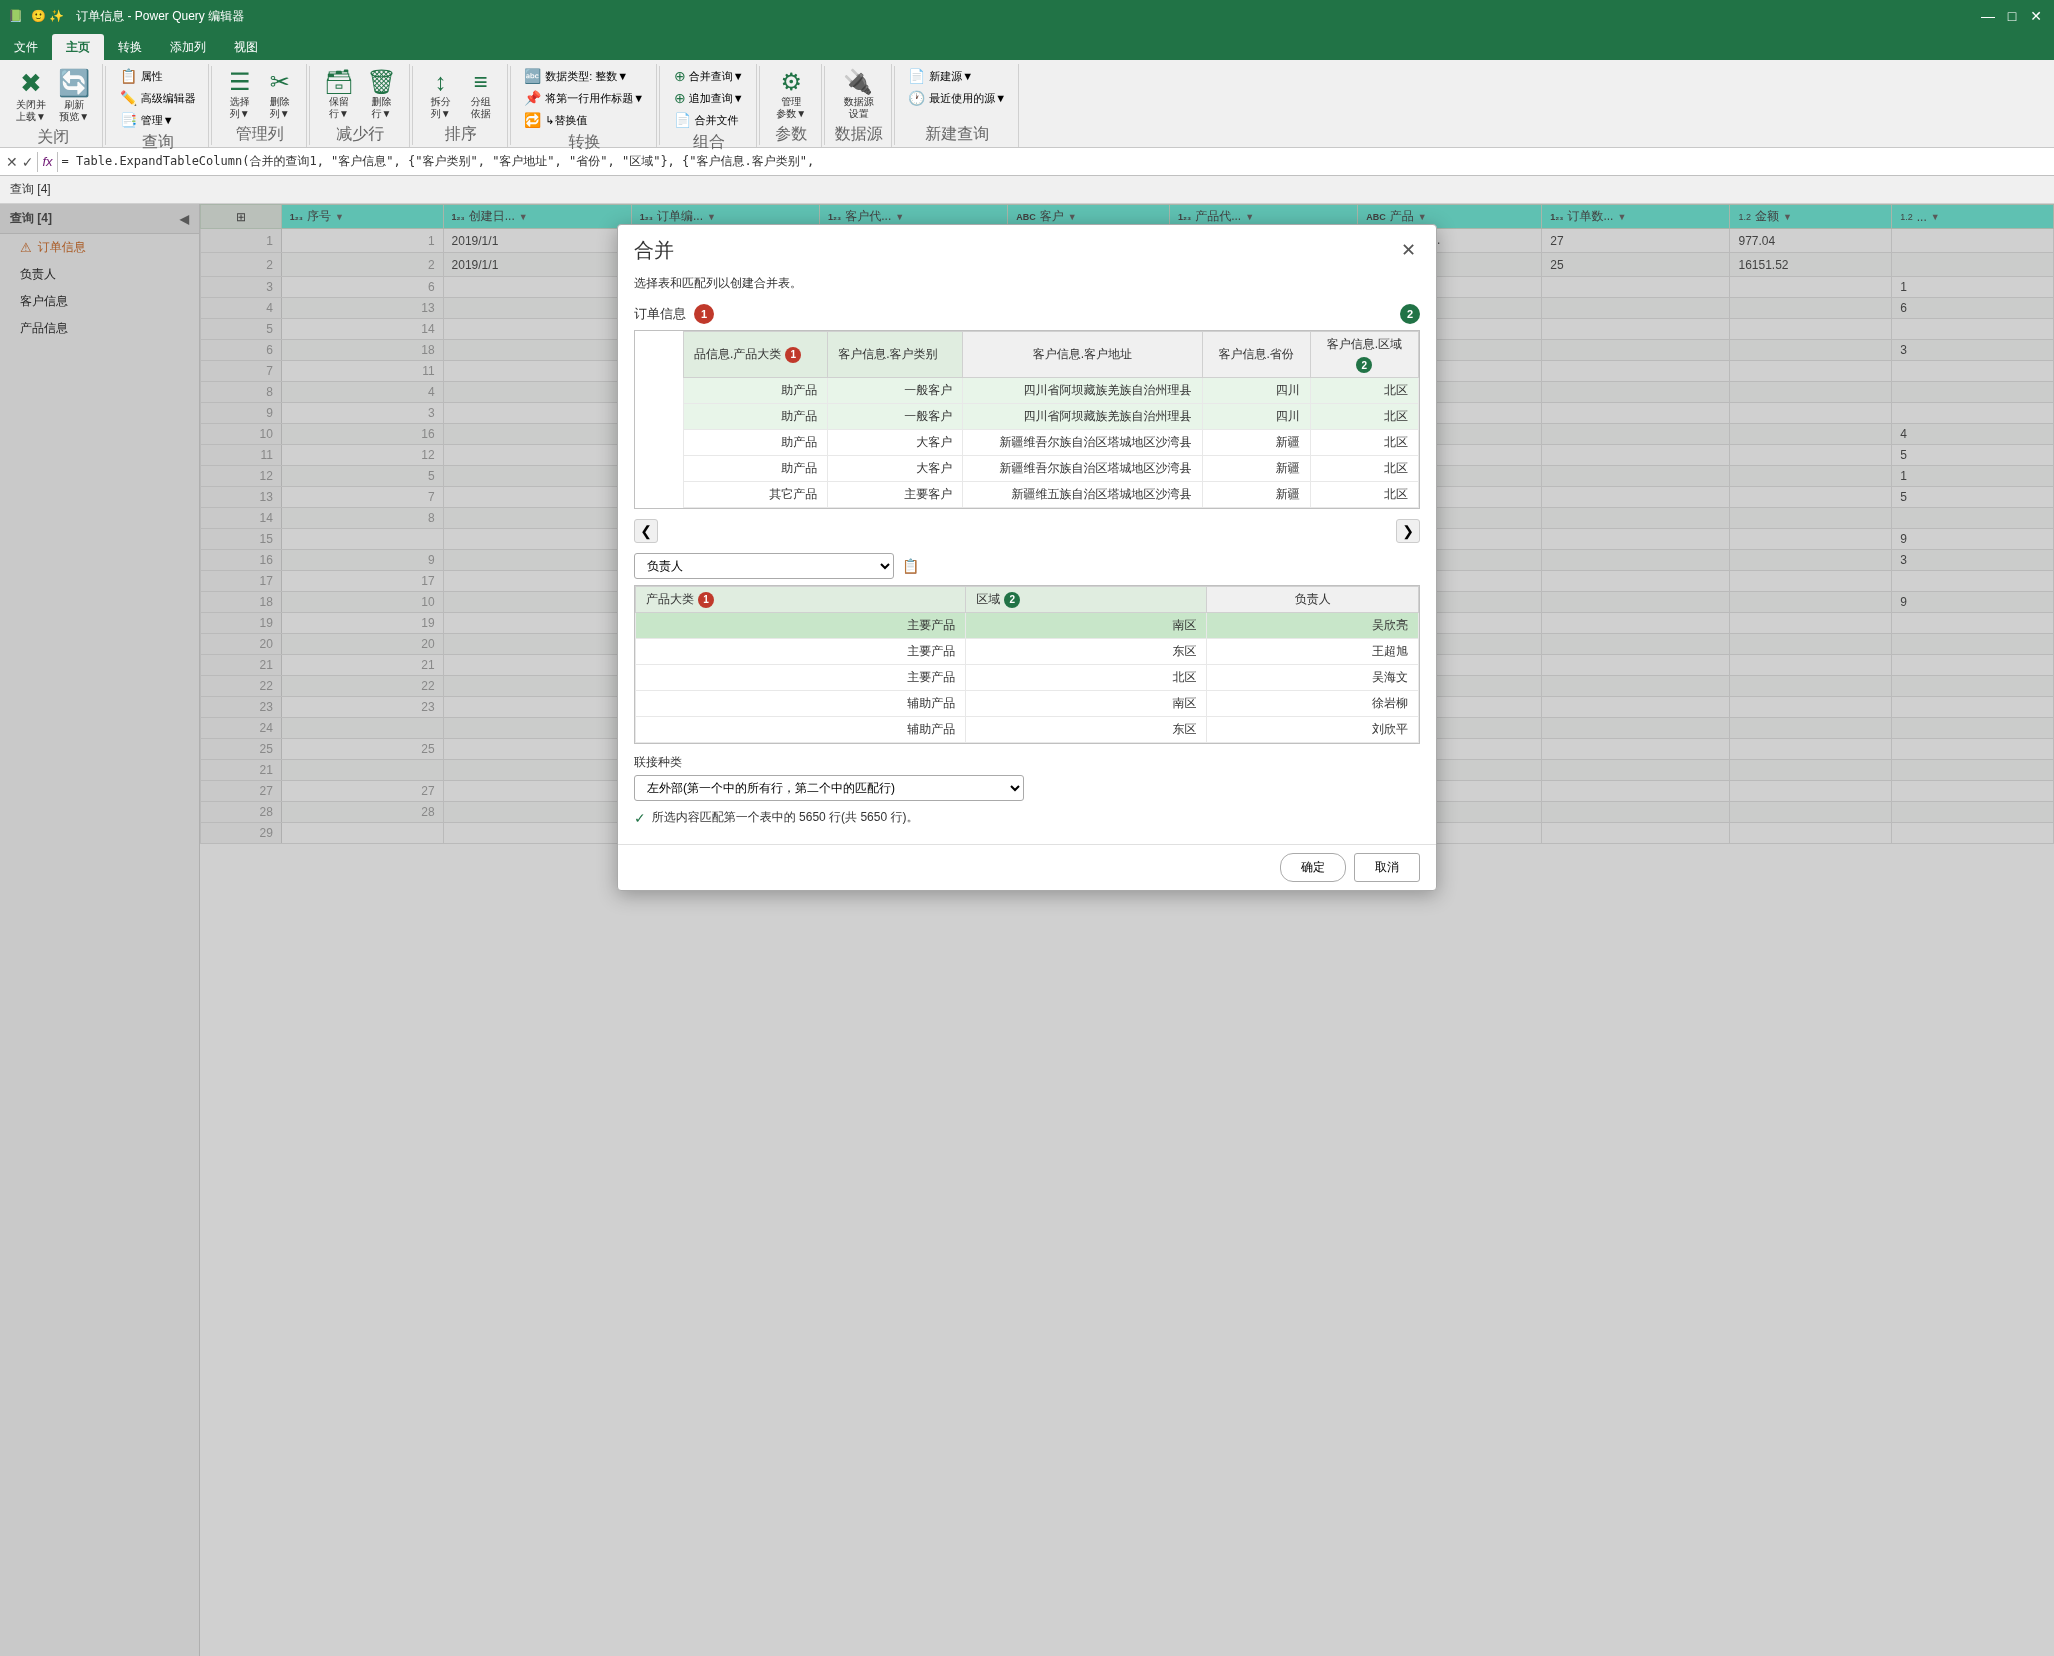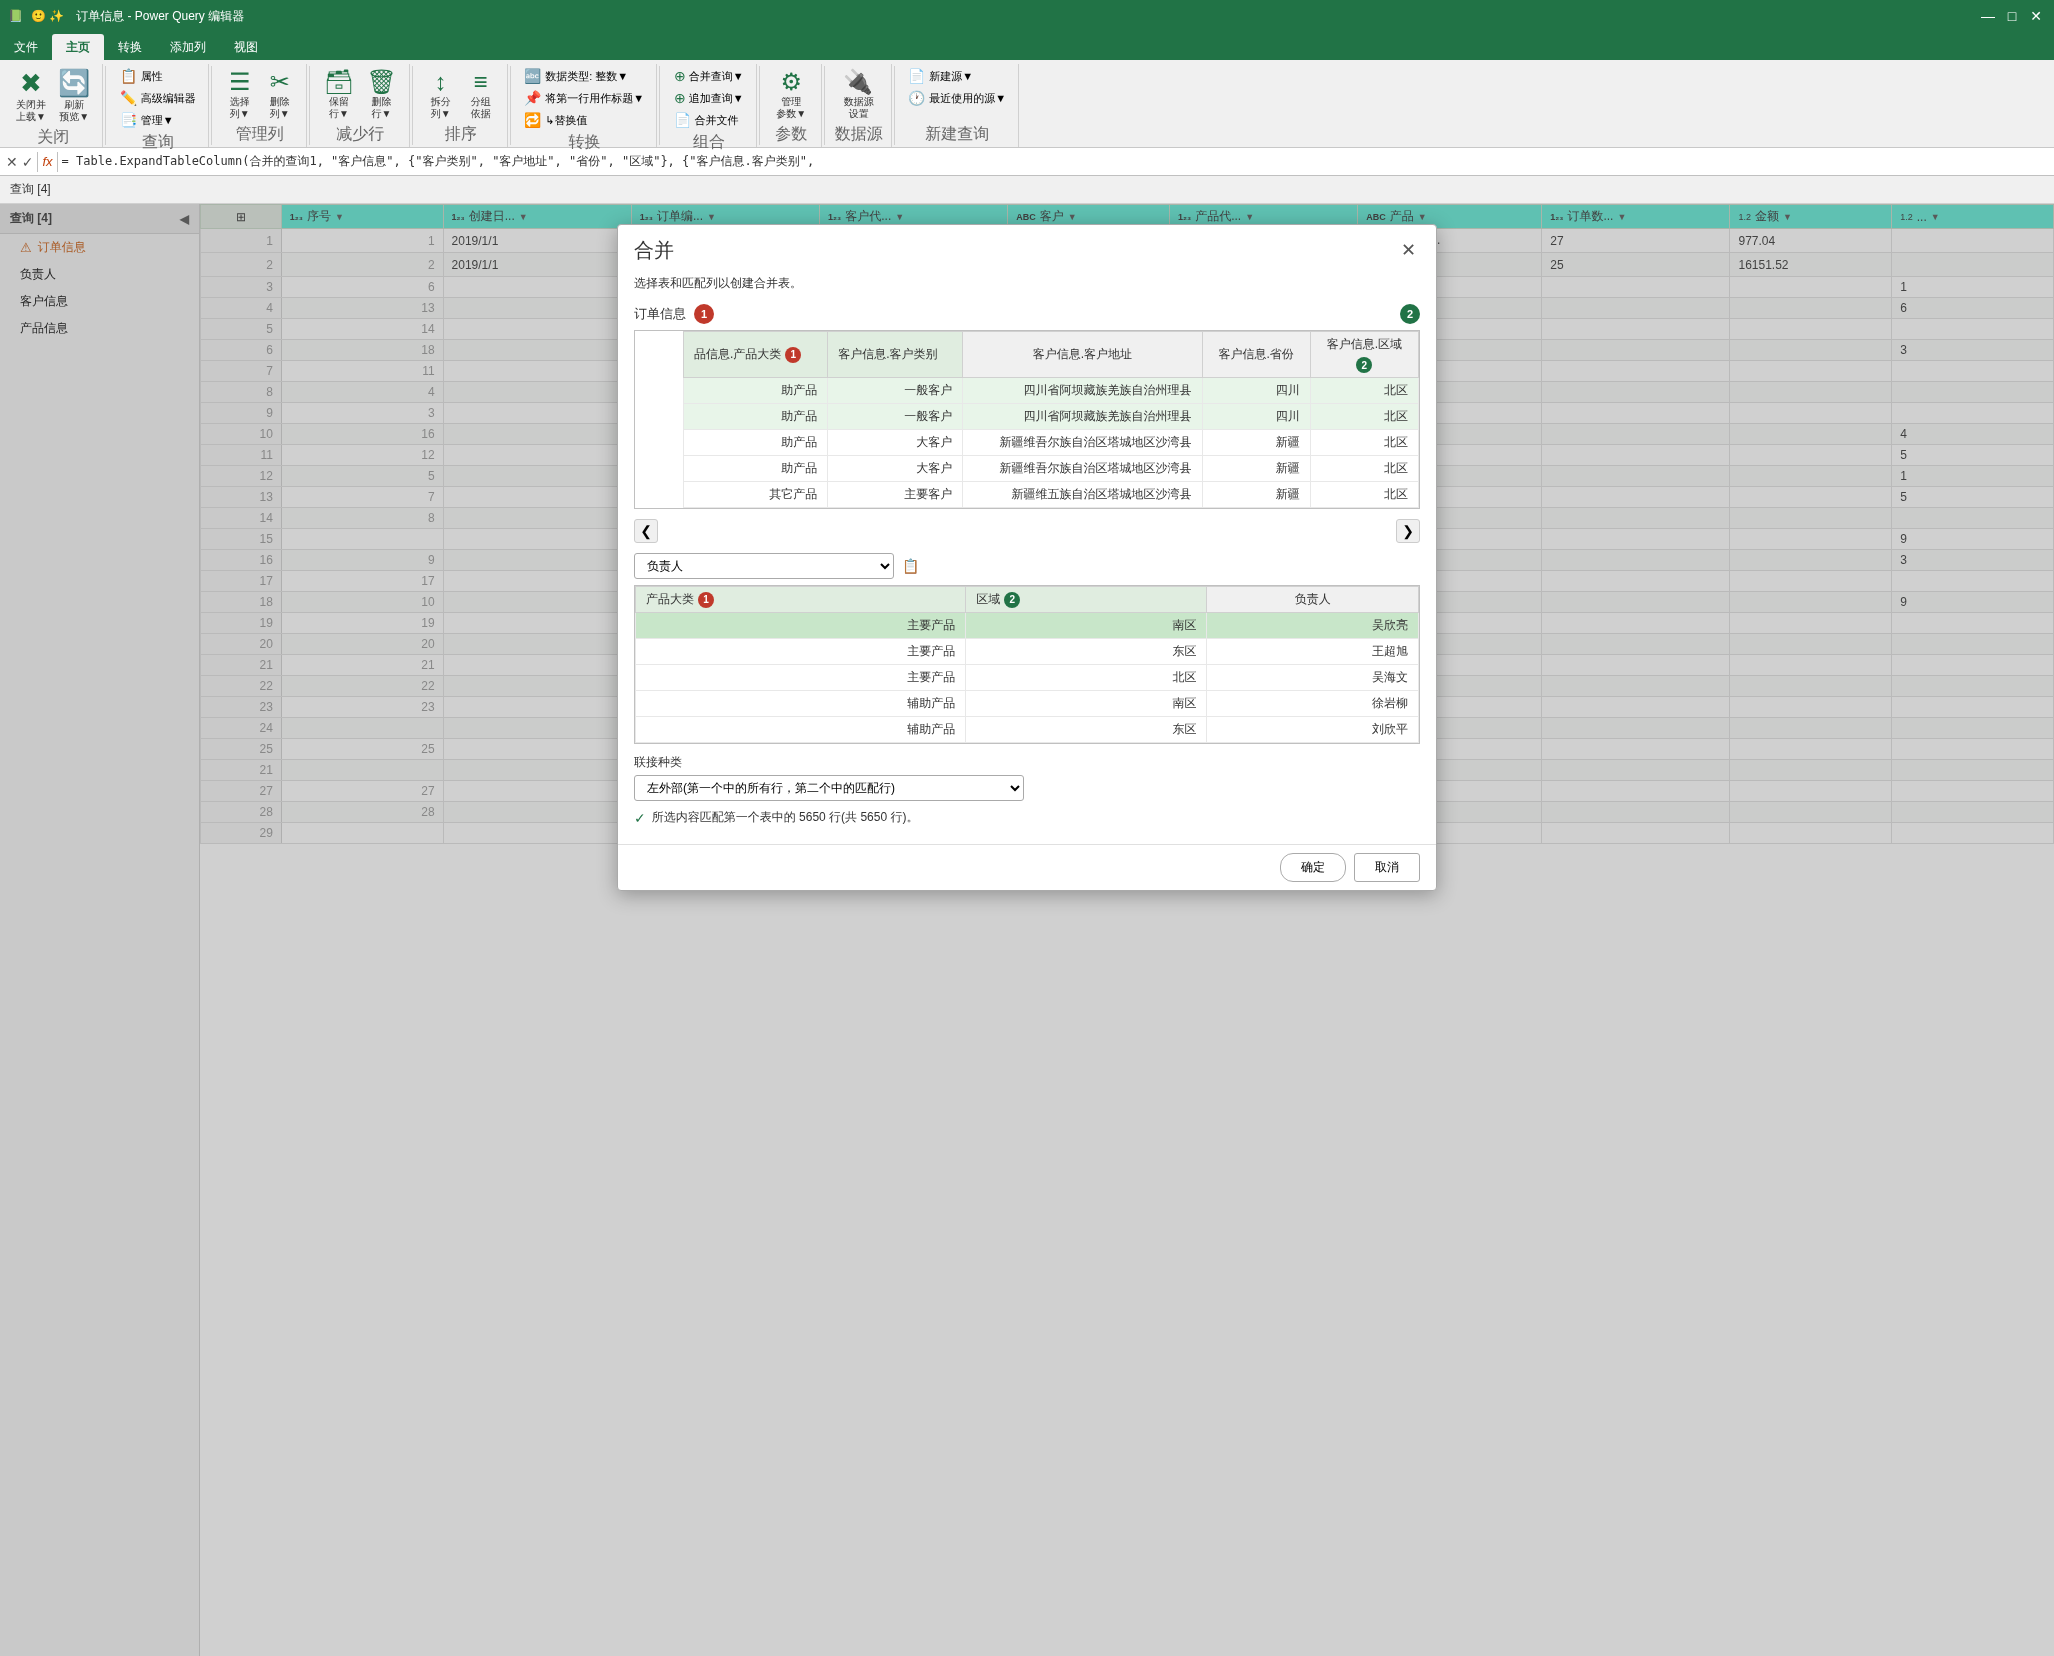--- a/index.html
+++ b/index.html
@@ -360,21 +360,21 @@
 
     .formula-bar-area {
       background: white;
       border-bottom: 1px solid #c0c0c0;
       display: flex;
       align-items: center;
       height: 28px;
       padding: 0 6px;
       gap: 4px;
     }
-    .fx-label { font-size: 13px; font-style: italic; color: #c2410c; }
+    .fx-label { font-size: 13px; font-style: italic; color: #701a75; }
 
     .col-type-123 { font-size: 9px; font-weight: bold; }
     .col-type-abc { font-size: 9px; font-weight: bold; }
     .col-type-12 { font-size: 9px; }
     .dropdown-arrow { font-size: 9px; color: #555; }
   </style>
 </head>
 <body>
 
 <div class="title-bar">

